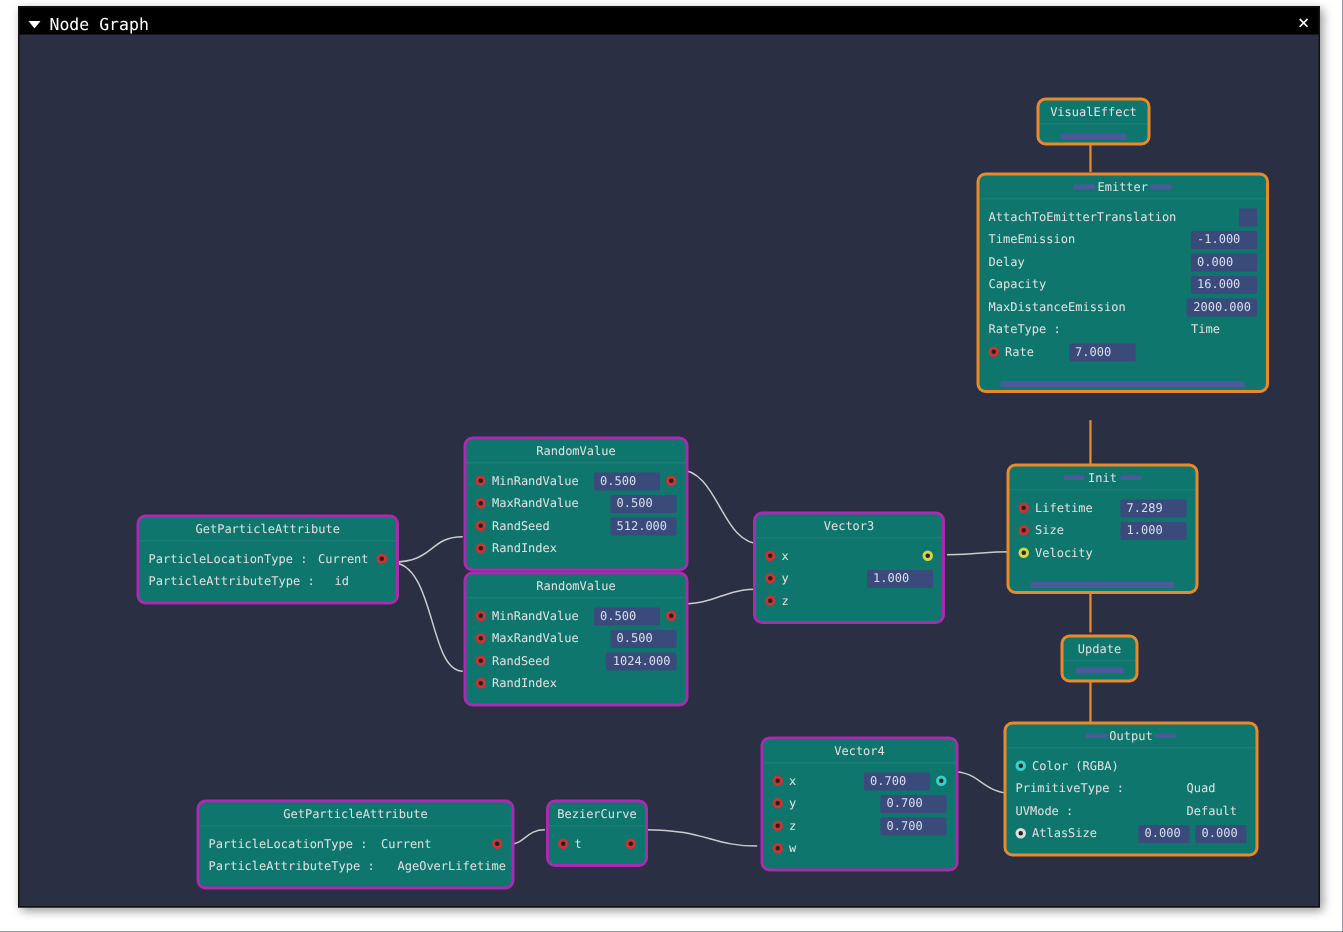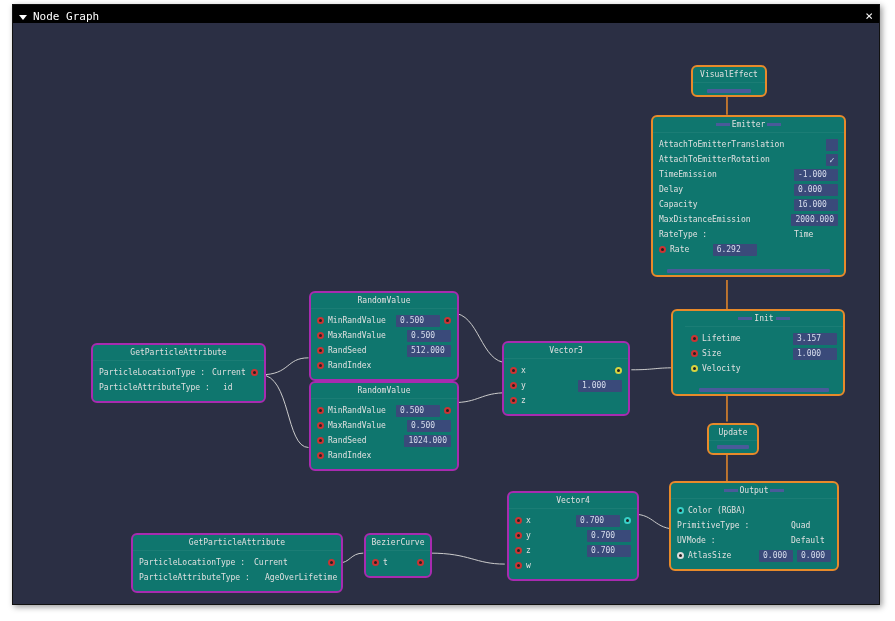--- a/index.html
+++ b/index.html
@@ -141,24 +141,20 @@
     </div>
 
     <div class="node orange" style="left:620px; top:74px; width:195px;">
       <div class="node-title"><span class="bar"></span><span>Emitter</span><span class="bar"></span></div>
       <div class="node-body">
         <div class="row">
             <span class="lbl right">AttachToEmitterTranslation</span>
             <span class="chk"></span>
           </div>
         <div class="row">
-            <span class="lbl right">AttachToEmitterRotation</span>
-            <span class="chk">✓</span>
-          </div>
-        <div class="row">
             <span class="lbl right">TimeEmission</span>
             <span class="field">-1.000</span>
           </div>
         <div class="row">
             <span class="lbl right">Delay</span>
             <span class="field">0.000</span>
           </div>
         <div class="row">
             <span class="lbl right">Capacity</span>
             <span class="field">16.000</span>
@@ -167,34 +163,34 @@
             <span class="lbl right">MaxDistanceEmission</span>
             <span class="field">2000.000</span>
           </div>
         <div class="row">
             <span class="lbl right">RateType :</span>
             <span style="width:44px;text-align:left">Time</span>
           </div>
         <div class="row">
             <span class="port"></span>
             <span class="lbl">Rate</span>
-            <span class="field">6.292</span>
+            <span class="field">7.000</span>
             <span style="flex:2"></span>
           </div>
       </div>
       <div class="footer-bar"></div>
     </div>
 
-    <div class="node orange" style="left:640px; top:268px; width:174px;padding-left:12px;">
+    <div class="node orange" style="left:640px; top:268px; width:128px;">
       <div class="node-title"><span class="bar"></span><span>Init</span><span class="bar"></span></div>
       <div class="node-body">
         <div class="row">
             <span class="port"></span>
             <span class="lbl">Lifetime</span>
-            <span class="field">3.157</span>
+            <span class="field">7.289</span>
           </div>
         <div class="row">
             <span class="port"></span>
             <span class="lbl">Size</span>
             <span class="field">1.000</span>
           </div>
         <div class="row">
             <span class="port yellow"></span>
             <span class="lbl">Velocity</span>
           </div>

